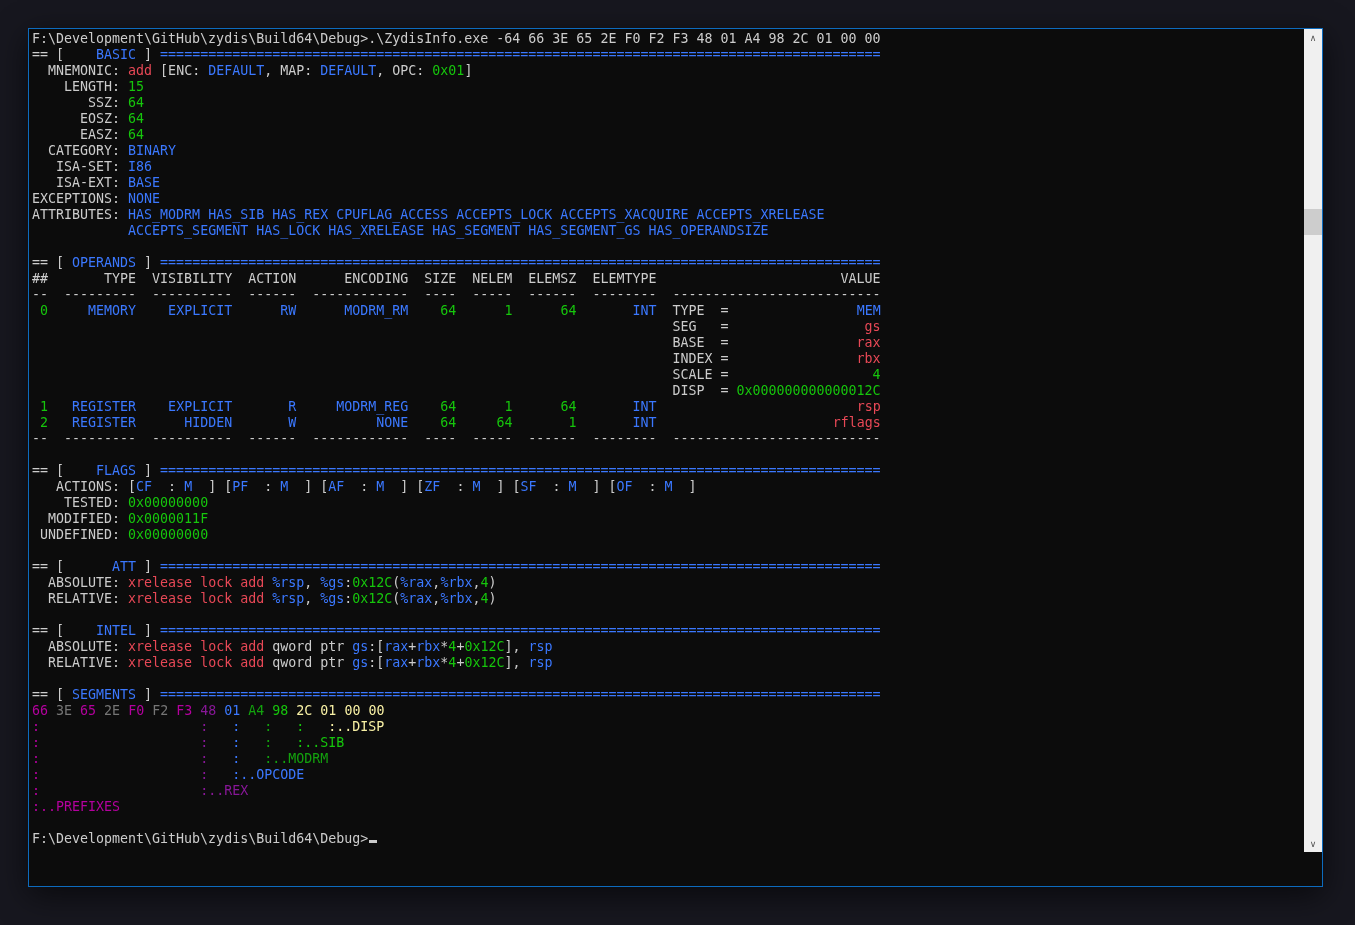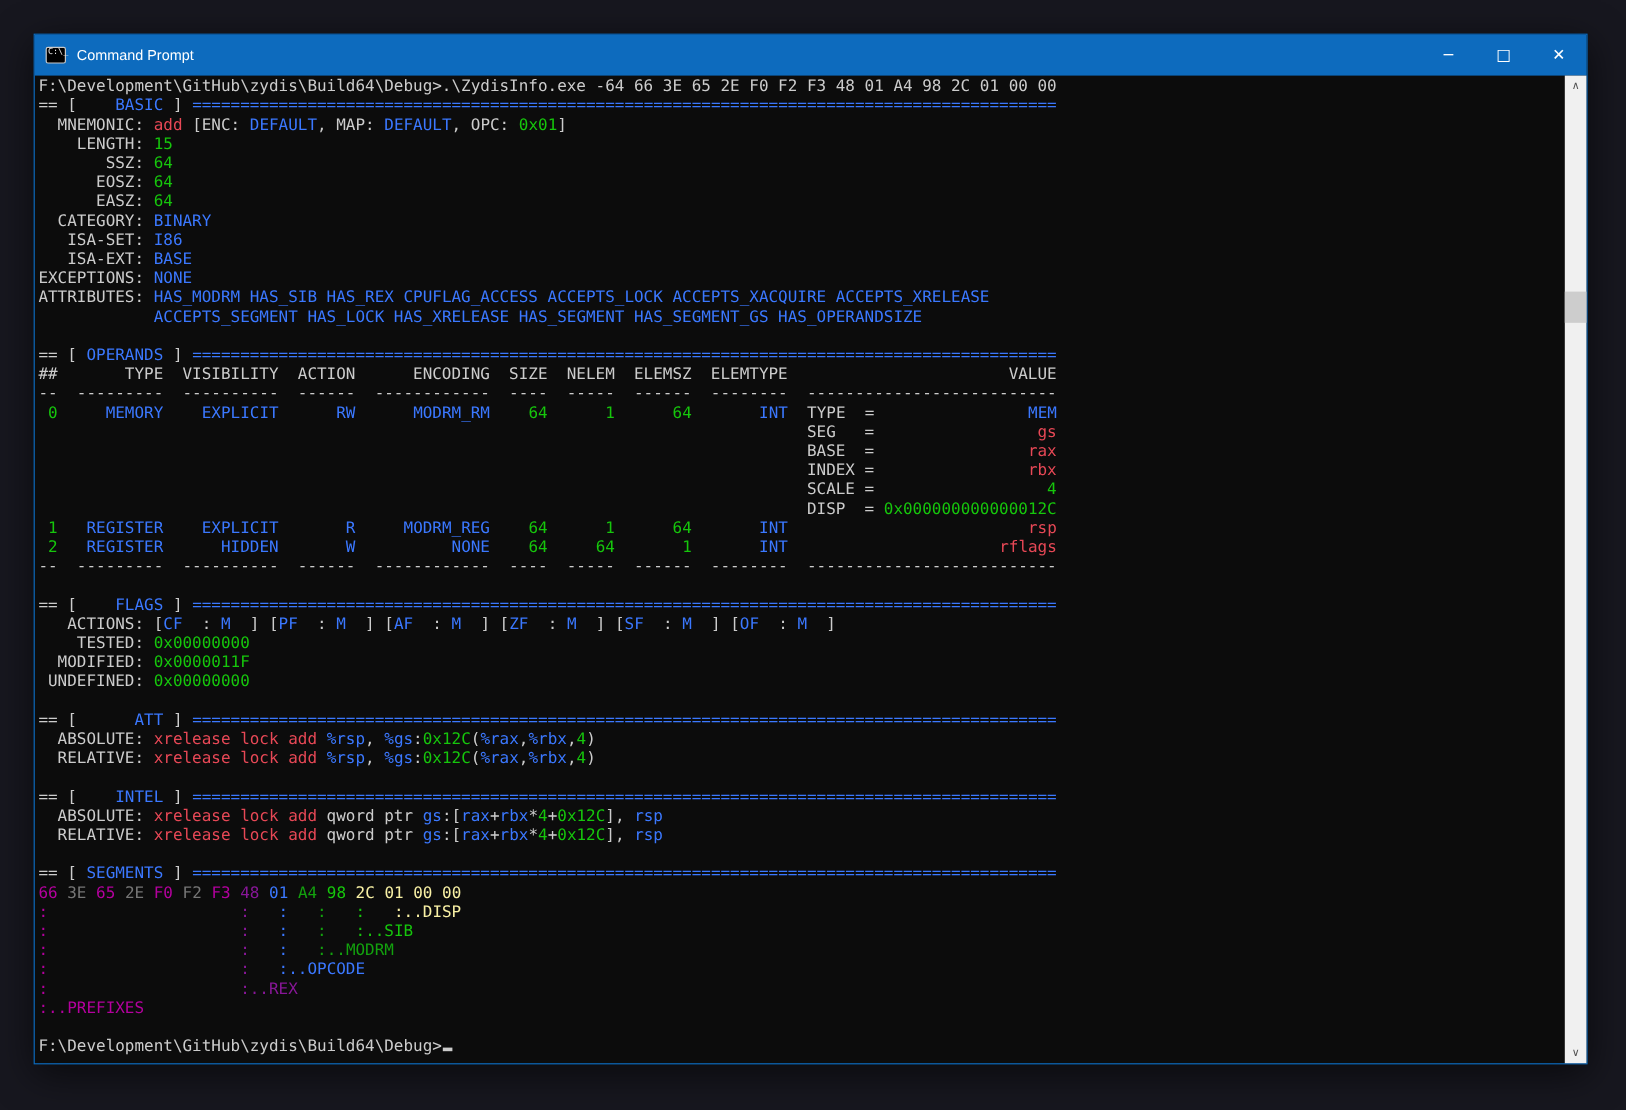--- a/index.html
+++ b/index.html
@@ -74,28 +74,20 @@
   .sb-down{bottom:0;}
   .sb-thumb{
     position:absolute;left:0;top:180px;width:18px;height:26px;
     background:#CDCDCD;
   }
 </style>
 </head>
 <body>
 
 <div class="window">
-  <div class="titlebar">
-    <div class="cmd-icon">C:\_</div>
-    <div class="title-text">Command Prompt</div>
-    <div class="tb-spacer"></div>
-    <div class="tb-btn">─</div>
-    <div class="tb-btn">□</div>
-    <div class="tb-btn">✕</div>
-  </div>
   <div class="console">
     <div class="output"><div class="line"><span style="color: rgb(204, 204, 204);">F:\Development\GitHub\zydis\Build64\Debug&gt;.\ZydisInfo.exe -64 66 3E 65 2E F0 F2 F3 48 01 A4 98 2C 01 00 00</span></div><div class="line"><span style="color: rgb(204, 204, 204);">== [ </span><span style="color: rgb(59, 120, 255);">   BASIC</span><span style="color: rgb(204, 204, 204);"> ] </span><span style="color: rgb(59, 120, 255);">==========================================================================================</span></div><div class="line"><span style="color: rgb(204, 204, 204);">  MNEMONIC: </span><span style="color: rgb(231, 72, 86);">add</span><span style="color: rgb(204, 204, 204);"> [ENC: </span><span style="color: rgb(59, 120, 255);">DEFAULT</span><span style="color: rgb(204, 204, 204);">, MAP: </span><span style="color: rgb(59, 120, 255);">DEFAULT</span><span style="color: rgb(204, 204, 204);">, OPC: </span><span style="color: rgb(22, 198, 12);">0x01</span><span style="color: rgb(204, 204, 204);">]</span></div><div class="line"><span style="color: rgb(204, 204, 204);">    LENGTH: </span><span style="color: rgb(22, 198, 12);">15</span></div><div class="line"><span style="color: rgb(204, 204, 204);">       SSZ: </span><span style="color: rgb(22, 198, 12);">64</span></div><div class="line"><span style="color: rgb(204, 204, 204);">      EOSZ: </span><span style="color: rgb(22, 198, 12);">64</span></div><div class="line"><span style="color: rgb(204, 204, 204);">      EASZ: </span><span style="color: rgb(22, 198, 12);">64</span></div><div class="line"><span style="color: rgb(204, 204, 204);">  CATEGORY: </span><span style="color: rgb(59, 120, 255);">BINARY</span></div><div class="line"><span style="color: rgb(204, 204, 204);">   ISA-SET: </span><span style="color: rgb(59, 120, 255);">I86</span></div><div class="line"><span style="color: rgb(204, 204, 204);">   ISA-EXT: </span><span style="color: rgb(59, 120, 255);">BASE</span></div><div class="line"><span style="color: rgb(204, 204, 204);">EXCEPTIONS: </span><span style="color: rgb(59, 120, 255);">NONE</span></div><div class="line"><span style="color: rgb(204, 204, 204);">ATTRIBUTES: </span><span style="color: rgb(59, 120, 255);">HAS_MODRM HAS_SIB HAS_REX CPUFLAG_ACCESS ACCEPTS_LOCK ACCEPTS_XACQUIRE ACCEPTS_XRELEASE</span></div><div class="line"><span style="color: rgb(204, 204, 204);">            </span><span style="color: rgb(59, 120, 255);">ACCEPTS_SEGMENT HAS_LOCK HAS_XRELEASE HAS_SEGMENT HAS_SEGMENT_GS HAS_OPERANDSIZE</span></div><div class="line"></div><div class="line"><span style="color: rgb(204, 204, 204);">== [ </span><span style="color: rgb(59, 120, 255);">OPERANDS</span><span style="color: rgb(204, 204, 204);"> ] </span><span style="color: rgb(59, 120, 255);">==========================================================================================</span></div><div class="line"><span style="color: rgb(204, 204, 204);">##       TYPE  VISIBILITY  ACTION      ENCODING  SIZE  NELEM  ELEMSZ  ELEMTYPE                       VALUE</span></div><div class="line"><span style="color: rgb(204, 204, 204);">--  ---------  ----------  ------  ------------  ----  -----  ------  --------  --------------------------</span></div><div class="line"><span style="color: rgb(22, 198, 12);"> 0</span><span style="color: rgb(204, 204, 204);">  </span><span style="color: rgb(59, 120, 255);">   MEMORY</span><span style="color: rgb(204, 204, 204);">  </span><span style="color: rgb(59, 120, 255);">  EXPLICIT</span><span style="color: rgb(204, 204, 204);">  </span><span style="color: rgb(59, 120, 255);">    RW</span><span style="color: rgb(204, 204, 204);">  </span><span style="color: rgb(59, 120, 255);">    MODRM_RM</span><span style="color: rgb(204, 204, 204);">  </span><span style="color: rgb(22, 198, 12);">  64</span><span style="color: rgb(204, 204, 204);">  </span><span style="color: rgb(22, 198, 12);">    1</span><span style="color: rgb(204, 204, 204);">  </span><span style="color: rgb(22, 198, 12);">    64</span><span style="color: rgb(204, 204, 204);">  </span><span style="color: rgb(59, 120, 255);">     INT</span><span style="color: rgb(204, 204, 204);">  TYPE  =</span><span style="color: rgb(59, 120, 255);">                MEM</span></div><div class="line"><span style="color: rgb(204, 204, 204);">                                                                                SEG   =</span><span style="color: rgb(231, 72, 86);">                 gs</span></div><div class="line"><span style="color: rgb(204, 204, 204);">                                                                                BASE  =</span><span style="color: rgb(231, 72, 86);">                rax</span></div><div class="line"><span style="color: rgb(204, 204, 204);">                                                                                INDEX =</span><span style="color: rgb(231, 72, 86);">                rbx</span></div><div class="line"><span style="color: rgb(204, 204, 204);">                                                                                SCALE =</span><span style="color: rgb(22, 198, 12);">                  4</span></div><div class="line"><span style="color: rgb(204, 204, 204);">                                                                                DISP  =</span><span style="color: rgb(22, 198, 12);"> 0x000000000000012C</span></div><div class="line"><span style="color: rgb(22, 198, 12);"> 1</span><span style="color: rgb(204, 204, 204);">  </span><span style="color: rgb(59, 120, 255);"> REGISTER</span><span style="color: rgb(204, 204, 204);">  </span><span style="color: rgb(59, 120, 255);">  EXPLICIT</span><span style="color: rgb(204, 204, 204);">  </span><span style="color: rgb(59, 120, 255);">     R</span><span style="color: rgb(204, 204, 204);">  </span><span style="color: rgb(59, 120, 255);">   MODRM_REG</span><span style="color: rgb(204, 204, 204);">  </span><span style="color: rgb(22, 198, 12);">  64</span><span style="color: rgb(204, 204, 204);">  </span><span style="color: rgb(22, 198, 12);">    1</span><span style="color: rgb(204, 204, 204);">  </span><span style="color: rgb(22, 198, 12);">    64</span><span style="color: rgb(204, 204, 204);">  </span><span style="color: rgb(59, 120, 255);">     INT</span><span style="color: rgb(231, 72, 86);">                         rsp</span></div><div class="line"><span style="color: rgb(22, 198, 12);"> 2</span><span style="color: rgb(204, 204, 204);">  </span><span style="color: rgb(59, 120, 255);"> REGISTER</span><span style="color: rgb(204, 204, 204);">  </span><span style="color: rgb(59, 120, 255);">    HIDDEN</span><span style="color: rgb(204, 204, 204);">  </span><span style="color: rgb(59, 120, 255);">     W</span><span style="color: rgb(204, 204, 204);">  </span><span style="color: rgb(59, 120, 255);">        NONE</span><span style="color: rgb(204, 204, 204);">  </span><span style="color: rgb(22, 198, 12);">  64</span><span style="color: rgb(204, 204, 204);">  </span><span style="color: rgb(22, 198, 12);">   64</span><span style="color: rgb(204, 204, 204);">  </span><span style="color: rgb(22, 198, 12);">     1</span><span style="color: rgb(204, 204, 204);">  </span><span style="color: rgb(59, 120, 255);">     INT</span><span style="color: rgb(231, 72, 86);">                      rflags</span></div><div class="line"><span style="color: rgb(204, 204, 204);">--  ---------  ----------  ------  ------------  ----  -----  ------  --------  --------------------------</span></div><div class="line"></div><div class="line"><span style="color: rgb(204, 204, 204);">== [ </span><span style="color: rgb(59, 120, 255);">   FLAGS</span><span style="color: rgb(204, 204, 204);"> ] </span><span style="color: rgb(59, 120, 255);">==========================================================================================</span></div><div class="line"><span style="color: rgb(204, 204, 204);">   ACTIONS: [</span><span style="color: rgb(59, 120, 255);">CF</span><span style="color: rgb(204, 204, 204);">  : </span><span style="color: rgb(59, 120, 255);">M</span><span style="color: rgb(204, 204, 204);">  ] [</span><span style="color: rgb(59, 120, 255);">PF</span><span style="color: rgb(204, 204, 204);">  : </span><span style="color: rgb(59, 120, 255);">M</span><span style="color: rgb(204, 204, 204);">  ] [</span><span style="color: rgb(59, 120, 255);">AF</span><span style="color: rgb(204, 204, 204);">  : </span><span style="color: rgb(59, 120, 255);">M</span><span style="color: rgb(204, 204, 204);">  ] [</span><span style="color: rgb(59, 120, 255);">ZF</span><span style="color: rgb(204, 204, 204);">  : </span><span style="color: rgb(59, 120, 255);">M</span><span style="color: rgb(204, 204, 204);">  ] [</span><span style="color: rgb(59, 120, 255);">SF</span><span style="color: rgb(204, 204, 204);">  : </span><span style="color: rgb(59, 120, 255);">M</span><span style="color: rgb(204, 204, 204);">  ] [</span><span style="color: rgb(59, 120, 255);">OF</span><span style="color: rgb(204, 204, 204);">  : </span><span style="color: rgb(59, 120, 255);">M</span><span style="color: rgb(204, 204, 204);">  ]</span></div><div class="line"><span style="color: rgb(204, 204, 204);">    TESTED: </span><span style="color: rgb(22, 198, 12);">0x00000000</span></div><div class="line"><span style="color: rgb(204, 204, 204);">  MODIFIED: </span><span style="color: rgb(22, 198, 12);">0x0000011F</span></div><div class="line"><span style="color: rgb(204, 204, 204);"> UNDEFINED: </span><span style="color: rgb(22, 198, 12);">0x00000000</span></div><div class="line"></div><div class="line"><span style="color: rgb(204, 204, 204);">== [ </span><span style="color: rgb(59, 120, 255);">     ATT</span><span style="color: rgb(204, 204, 204);"> ] </span><span style="color: rgb(59, 120, 255);">==========================================================================================</span></div><div class="line"><span style="color: rgb(204, 204, 204);">  ABSOLUTE: </span><span style="color: rgb(231, 72, 86);">xrelease lock add</span><span style="color: rgb(204, 204, 204);"> </span><span style="color: rgb(59, 120, 255);">%rsp</span><span style="color: rgb(204, 204, 204);">, </span><span style="color: rgb(59, 120, 255);">%gs</span><span style="color: rgb(204, 204, 204);">:</span><span style="color: rgb(22, 198, 12);">0x12C</span><span style="color: rgb(204, 204, 204);">(</span><span style="color: rgb(59, 120, 255);">%rax</span><span style="color: rgb(204, 204, 204);">,</span><span style="color: rgb(59, 120, 255);">%rbx</span><span style="color: rgb(204, 204, 204);">,</span><span style="color: rgb(22, 198, 12);">4</span><span style="color: rgb(204, 204, 204);">)</span></div><div class="line"><span style="color: rgb(204, 204, 204);">  RELATIVE: </span><span style="color: rgb(231, 72, 86);">xrelease lock add</span><span style="color: rgb(204, 204, 204);"> </span><span style="color: rgb(59, 120, 255);">%rsp</span><span style="color: rgb(204, 204, 204);">, </span><span style="color: rgb(59, 120, 255);">%gs</span><span style="color: rgb(204, 204, 204);">:</span><span style="color: rgb(22, 198, 12);">0x12C</span><span style="color: rgb(204, 204, 204);">(</span><span style="color: rgb(59, 120, 255);">%rax</span><span style="color: rgb(204, 204, 204);">,</span><span style="color: rgb(59, 120, 255);">%rbx</span><span style="color: rgb(204, 204, 204);">,</span><span style="color: rgb(22, 198, 12);">4</span><span style="color: rgb(204, 204, 204);">)</span></div><div class="line"></div><div class="line"><span style="color: rgb(204, 204, 204);">== [ </span><span style="color: rgb(59, 120, 255);">   INTEL</span><span style="color: rgb(204, 204, 204);"> ] </span><span style="color: rgb(59, 120, 255);">==========================================================================================</span></div><div class="line"><span style="color: rgb(204, 204, 204);">  ABSOLUTE: </span><span style="color: rgb(231, 72, 86);">xrelease lock add</span><span style="color: rgb(204, 204, 204);"> qword ptr </span><span style="color: rgb(59, 120, 255);">gs</span><span style="color: rgb(204, 204, 204);">:[</span><span style="color: rgb(59, 120, 255);">rax</span><span style="color: rgb(204, 204, 204);">+</span><span style="color: rgb(59, 120, 255);">rbx</span><span style="color: rgb(204, 204, 204);">*</span><span style="color: rgb(22, 198, 12);">4</span><span style="color: rgb(204, 204, 204);">+</span><span style="color: rgb(22, 198, 12);">0x12C</span><span style="color: rgb(204, 204, 204);">], </span><span style="color: rgb(59, 120, 255);">rsp</span></div><div class="line"><span style="color: rgb(204, 204, 204);">  RELATIVE: </span><span style="color: rgb(231, 72, 86);">xrelease lock add</span><span style="color: rgb(204, 204, 204);"> qword ptr </span><span style="color: rgb(59, 120, 255);">gs</span><span style="color: rgb(204, 204, 204);">:[</span><span style="color: rgb(59, 120, 255);">rax</span><span style="color: rgb(204, 204, 204);">+</span><span style="color: rgb(59, 120, 255);">rbx</span><span style="color: rgb(204, 204, 204);">*</span><span style="color: rgb(22, 198, 12);">4</span><span style="color: rgb(204, 204, 204);">+</span><span style="color: rgb(22, 198, 12);">0x12C</span><span style="color: rgb(204, 204, 204);">], </span><span style="color: rgb(59, 120, 255);">rsp</span></div><div class="line"></div><div class="line"><span style="color: rgb(204, 204, 204);">== [ </span><span style="color: rgb(59, 120, 255);">SEGMENTS</span><span style="color: rgb(204, 204, 204);"> ] </span><span style="color: rgb(59, 120, 255);">==========================================================================================</span></div><div class="line"><span style="color: rgb(180, 0, 158);">66</span><span style="color: rgb(204, 204, 204);"> </span><span style="color: rgb(118, 118, 118);">3E</span><span style="color: rgb(204, 204, 204);"> </span><span style="color: rgb(180, 0, 158);">65</span><span style="color: rgb(204, 204, 204);"> </span><span style="color: rgb(118, 118, 118);">2E</span><span style="color: rgb(204, 204, 204);"> </span><span style="color: rgb(180, 0, 158);">F0</span><span style="color: rgb(204, 204, 204);"> </span><span style="color: rgb(118, 118, 118);">F2</span><span style="color: rgb(204, 204, 204);"> </span><span style="color: rgb(180, 0, 158);">F3</span><span style="color: rgb(204, 204, 204);"> </span><span style="color: rgb(136, 23, 152);">48</span><span style="color: rgb(204, 204, 204);"> </span><span style="color: rgb(59, 120, 255);">01</span><span style="color: rgb(204, 204, 204);"> </span><span style="color: rgb(19, 161, 14);">A4</span><span style="color: rgb(204, 204, 204);"> </span><span style="color: rgb(22, 198, 12);">98</span><span style="color: rgb(204, 204, 204);"> </span><span style="color: rgb(249, 241, 165);">2C 01 00 00</span></div><div class="line"><span style="color: rgb(180, 0, 158);">:</span><span style="color: rgb(204, 204, 204);">                    </span><span style="color: rgb(136, 23, 152);">:</span><span style="color: rgb(204, 204, 204);">   </span><span style="color: rgb(59, 120, 255);">:</span><span style="color: rgb(204, 204, 204);">   </span><span style="color: rgb(19, 161, 14);">:</span><span style="color: rgb(204, 204, 204);">   </span><span style="color: rgb(22, 198, 12);">:</span><span style="color: rgb(204, 204, 204);">   </span><span style="color: rgb(249, 241, 165);">:..DISP</span></div><div class="line"><span style="color: rgb(180, 0, 158);">:</span><span style="color: rgb(204, 204, 204);">                    </span><span style="color: rgb(136, 23, 152);">:</span><span style="color: rgb(204, 204, 204);">   </span><span style="color: rgb(59, 120, 255);">:</span><span style="color: rgb(204, 204, 204);">   </span><span style="color: rgb(19, 161, 14);">:</span><span style="color: rgb(204, 204, 204);">   </span><span style="color: rgb(22, 198, 12);">:..SIB</span></div><div class="line"><span style="color: rgb(180, 0, 158);">:</span><span style="color: rgb(204, 204, 204);">                    </span><span style="color: rgb(136, 23, 152);">:</span><span style="color: rgb(204, 204, 204);">   </span><span style="color: rgb(59, 120, 255);">:</span><span style="color: rgb(204, 204, 204);">   </span><span style="color: rgb(19, 161, 14);">:..MODRM</span></div><div class="line"><span style="color: rgb(180, 0, 158);">:</span><span style="color: rgb(204, 204, 204);">                    </span><span style="color: rgb(136, 23, 152);">:</span><span style="color: rgb(204, 204, 204);">   </span><span style="color: rgb(59, 120, 255);">:..OPCODE</span></div><div class="line"><span style="color: rgb(180, 0, 158);">:</span><span style="color: rgb(204, 204, 204);">                    </span><span style="color: rgb(136, 23, 152);">:..REX</span></div><div class="line"><span style="color: rgb(180, 0, 158);">:..PREFIXES</span></div><div class="line"></div><div class="line"><span style="color: rgb(204, 204, 204);">F:\Development\GitHub\zydis\Build64\Debug&gt;</span><span class="cursor"></span></div></div>
     <div class="scrollbar">
       <div class="sb-btn sb-up">∧</div>
       <div class="sb-thumb"></div>
       <div class="sb-btn sb-down">∨</div>
     </div>
   </div>
 </div>
 

